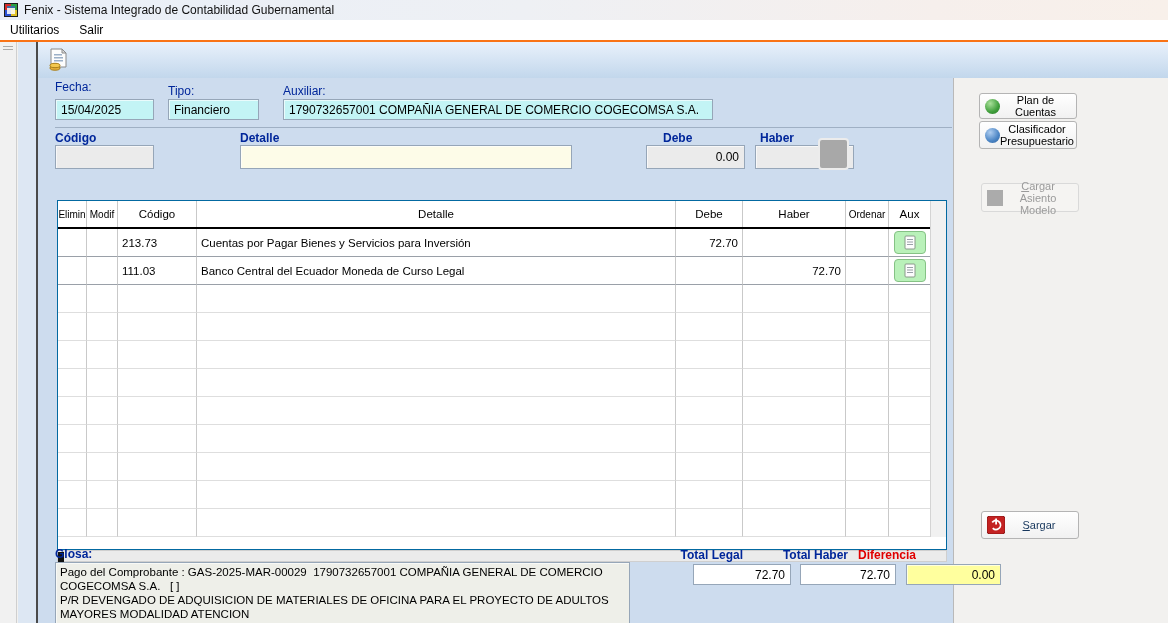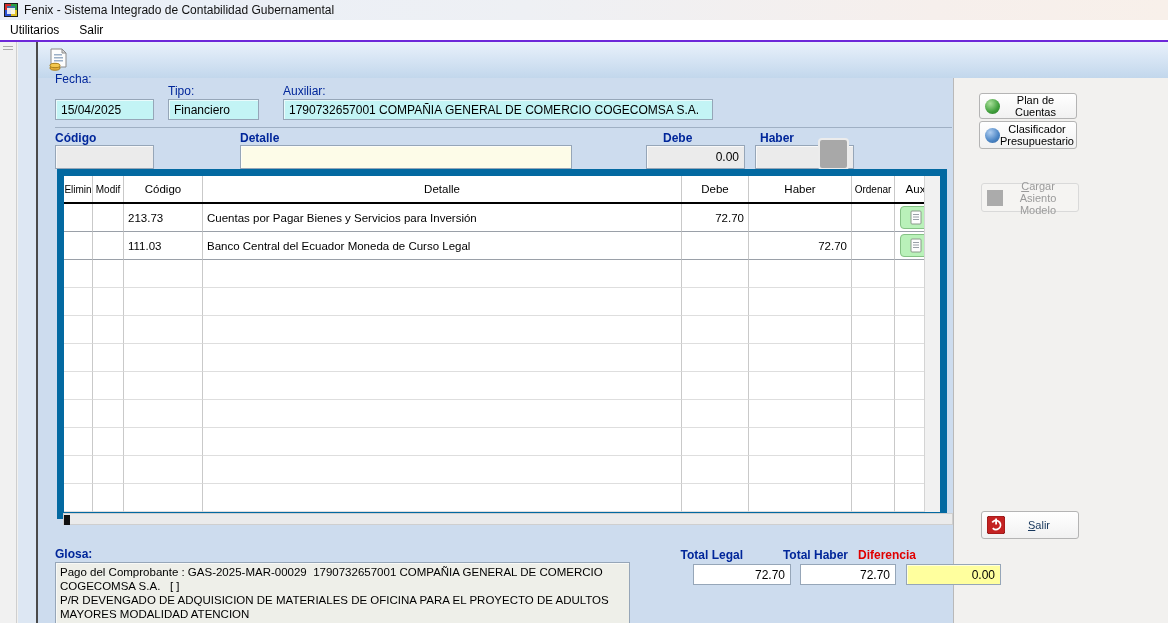--- a/index.html
+++ b/index.html
@@ -6,21 +6,21 @@
   html,body { width:1168px; height:623px; overflow:hidden; }
   body { font-family:"Liberation Sans","DejaVu Sans",sans-serif; font-size:12px; color:#000; background:#f2f1ef; }
   #window { position:relative; width:1168px; height:623px; background:#f2f1ef; overflow:hidden; }
 
   
   .titlebar { position:absolute; left:0; top:0; width:1168px; height:20px;
     background:linear-gradient(90deg,#e9eff8 0%,#eef0f4 45%,#f6efec 80%,#f8f0ea 100%);
     display:flex; align-items:center; padding-left:4px; }
   .titlebar .title { margin-left:6px; font-size:12px; color:#111; }
   .menubar { position:absolute; left:0; top:20px; width:1168px; height:22px; background:#ffffff;
-    border-bottom:2px solid #6d28d9; display:flex; align-items:center; }
+    border-bottom:2px solid #f97316; display:flex; align-items:center; }
   .menu-item { padding:2px 10px; color:#000; cursor:default; }
 
   
   .left-gutter { position:absolute; left:0; top:42px; width:17px; height:581px; background:#f1f1f1; border-right:1px solid #cfcfcf; }
   .gutter-handle { position:absolute; left:3px; top:4px; width:10px; height:4px; border-top:1px solid #aaa; border-bottom:1px solid #aaa; }
   .gutter-strip { position:absolute; left:18px; top:42px; width:18px; height:581px; background:#dde7f3; }
   .vline-dark { position:absolute; left:36px; top:42px; width:2px; height:581px; background:#4a4a4a; }
 
   .toolbar { position:absolute; left:38px; top:42px; width:1130px; height:36px;
     background:linear-gradient(#e9f1fb,#c2d7ec); }
@@ -36,21 +36,21 @@
   .field { position:absolute; border:1px solid #96a6b8; box-shadow:inset 1px 1px 0 rgba(255,255,255,.65); padding:2px 5px; font-size:12px; display:flex; align-items:center; background:#fff; overflow:hidden; white-space:nowrap; }
   .cyan { background:#c3f4f5; }
   .grayf { background:#ebebeb; }
   .yellowf { background:#fdfce8; }
   .num { justify-content:flex-end;margin-left:48px; }
   .divider { position:absolute; left:55px; top:127px; width:897px; height:1px; background:#9fb0c4; }
 
   .sq-btn { position:absolute; left:818px; top:138px; width:31px; height:32px; background:#a8a8a8; border:2px solid #ececec; border-radius:4px; }
 
   
-  .grid { position:absolute; left:57px; top:169px; width:890px; height:350px; background:#fff; border:7px solid #0369a1; }
+  .grid { position:absolute; left:57px; top:200px; width:890px; height:350px; background:#fff; border:1px solid #0369a1; }
   .grid-inner { position:absolute; left:0; top:0; width:873px; height:336px; overflow:hidden; }
   .grid-head { display:flex; height:28px; border-bottom:2px solid #000; background:#fff; }
   .gh { display:flex; align-items:center; justify-content:center; border-right:1px solid #c9c9c9; font-size:11.5px; }
   .gh.small { font-size:10px; }
   .grid-row { display:flex; height:28px; }
   .gc { display:flex; align-items:center; border-right:1px solid #c9c9c9; font-size:11.5px; overflow:hidden; white-space:nowrap; padding:0 4px; }
   .row-data .gc { border-bottom:1px solid #9aa0a8; }
   .row-empty .gc { border-bottom:1px solid #dedede; }
   .c-elimin{width:29px}.c-modif{width:31px}.c-codigo{width:79px}.c-detalle{flex:1}.c-debe{width:67px;justify-content:flex-end}.c-haber{width:103px;justify-content:flex-end}.c-ordenar{width:43px}.c-aux{width:42px;justify-content:center}
   .aux-btn { width:32px; height:23px; background:#b9f1b9; border:1px solid #85c285; border-radius:4px; display:flex; align-items:center; justify-content:center; }
@@ -112,21 +112,21 @@
         <rect x="6" y="12" width="9" height="1.5" fill="#9bb0c8"></rect>
         <ellipse cx="7" cy="20" rx="5" ry="2.2" fill="#e8b23c" stroke="#a87c14"></ellipse>
         <ellipse cx="7" cy="17.5" rx="5" ry="2.2" fill="#f4c84e" stroke="#a87c14"></ellipse>
       </svg>
     </div>
   </div>
 
   <div class="form-panel"></div>
   <div class="right-panel"></div>
 
-  <span class="lbl" style="left:55px; top:72px;">Fecha:</span>
+  <span class="lbl" style="left:55px; top:80px;">Fecha:</span>
   <div class="field cyan" style="left:55px; top:99px; width:99px; height:21px;">15/04/2025</div>
   <span class="lbl" style="left:168px; top:84px;">Tipo:</span>
   <div class="field cyan" style="left:168px; top:99px; width:91px; height:21px;">Financiero</div>
   <span class="lbl" style="left:283px; top:84px;">Auxiliar:</span>
   <div class="field cyan" style="left:283px; top:99px; width:430px; height:21px;">1790732657001   COMPAÑIA GENERAL DE COMERCIO COGECOMSA S.A.</div>
 
   <div class="divider"></div>
 
   <span class="lbl bold" style="left:55px; top:131px;">Código</span>
   <div class="field grayf" style="left:55px; top:145px; width:99px; height:24px;"></div>
@@ -316,16 +316,16 @@
       <span>Modelo</span>
     </span>
   </div>
   <div class="side-btn" style="left:981px; top:511px; height:28px;">
     <svg width="18" height="18">
       <rect x="0" y="0" width="18" height="18" rx="3" fill="#c42222" stroke="#8e1515"></rect>
       <circle cx="9" cy="9" r="4.5" fill="none" stroke="#fff" stroke-width="1.8" stroke-dasharray="20 6" transform="rotate(-126 9 9)"></circle>
       <rect x="8.2" y="2.5" width="1.8" height="6" fill="#fff"></rect>
     </svg>
     <span class="cap salir-cap">
-      <span class="accel">S</span><span>alir</span>
+      <span class="accel">S</span><span>argar</span>
     </span>
   </div>
 </div>
 
 </body></html>

